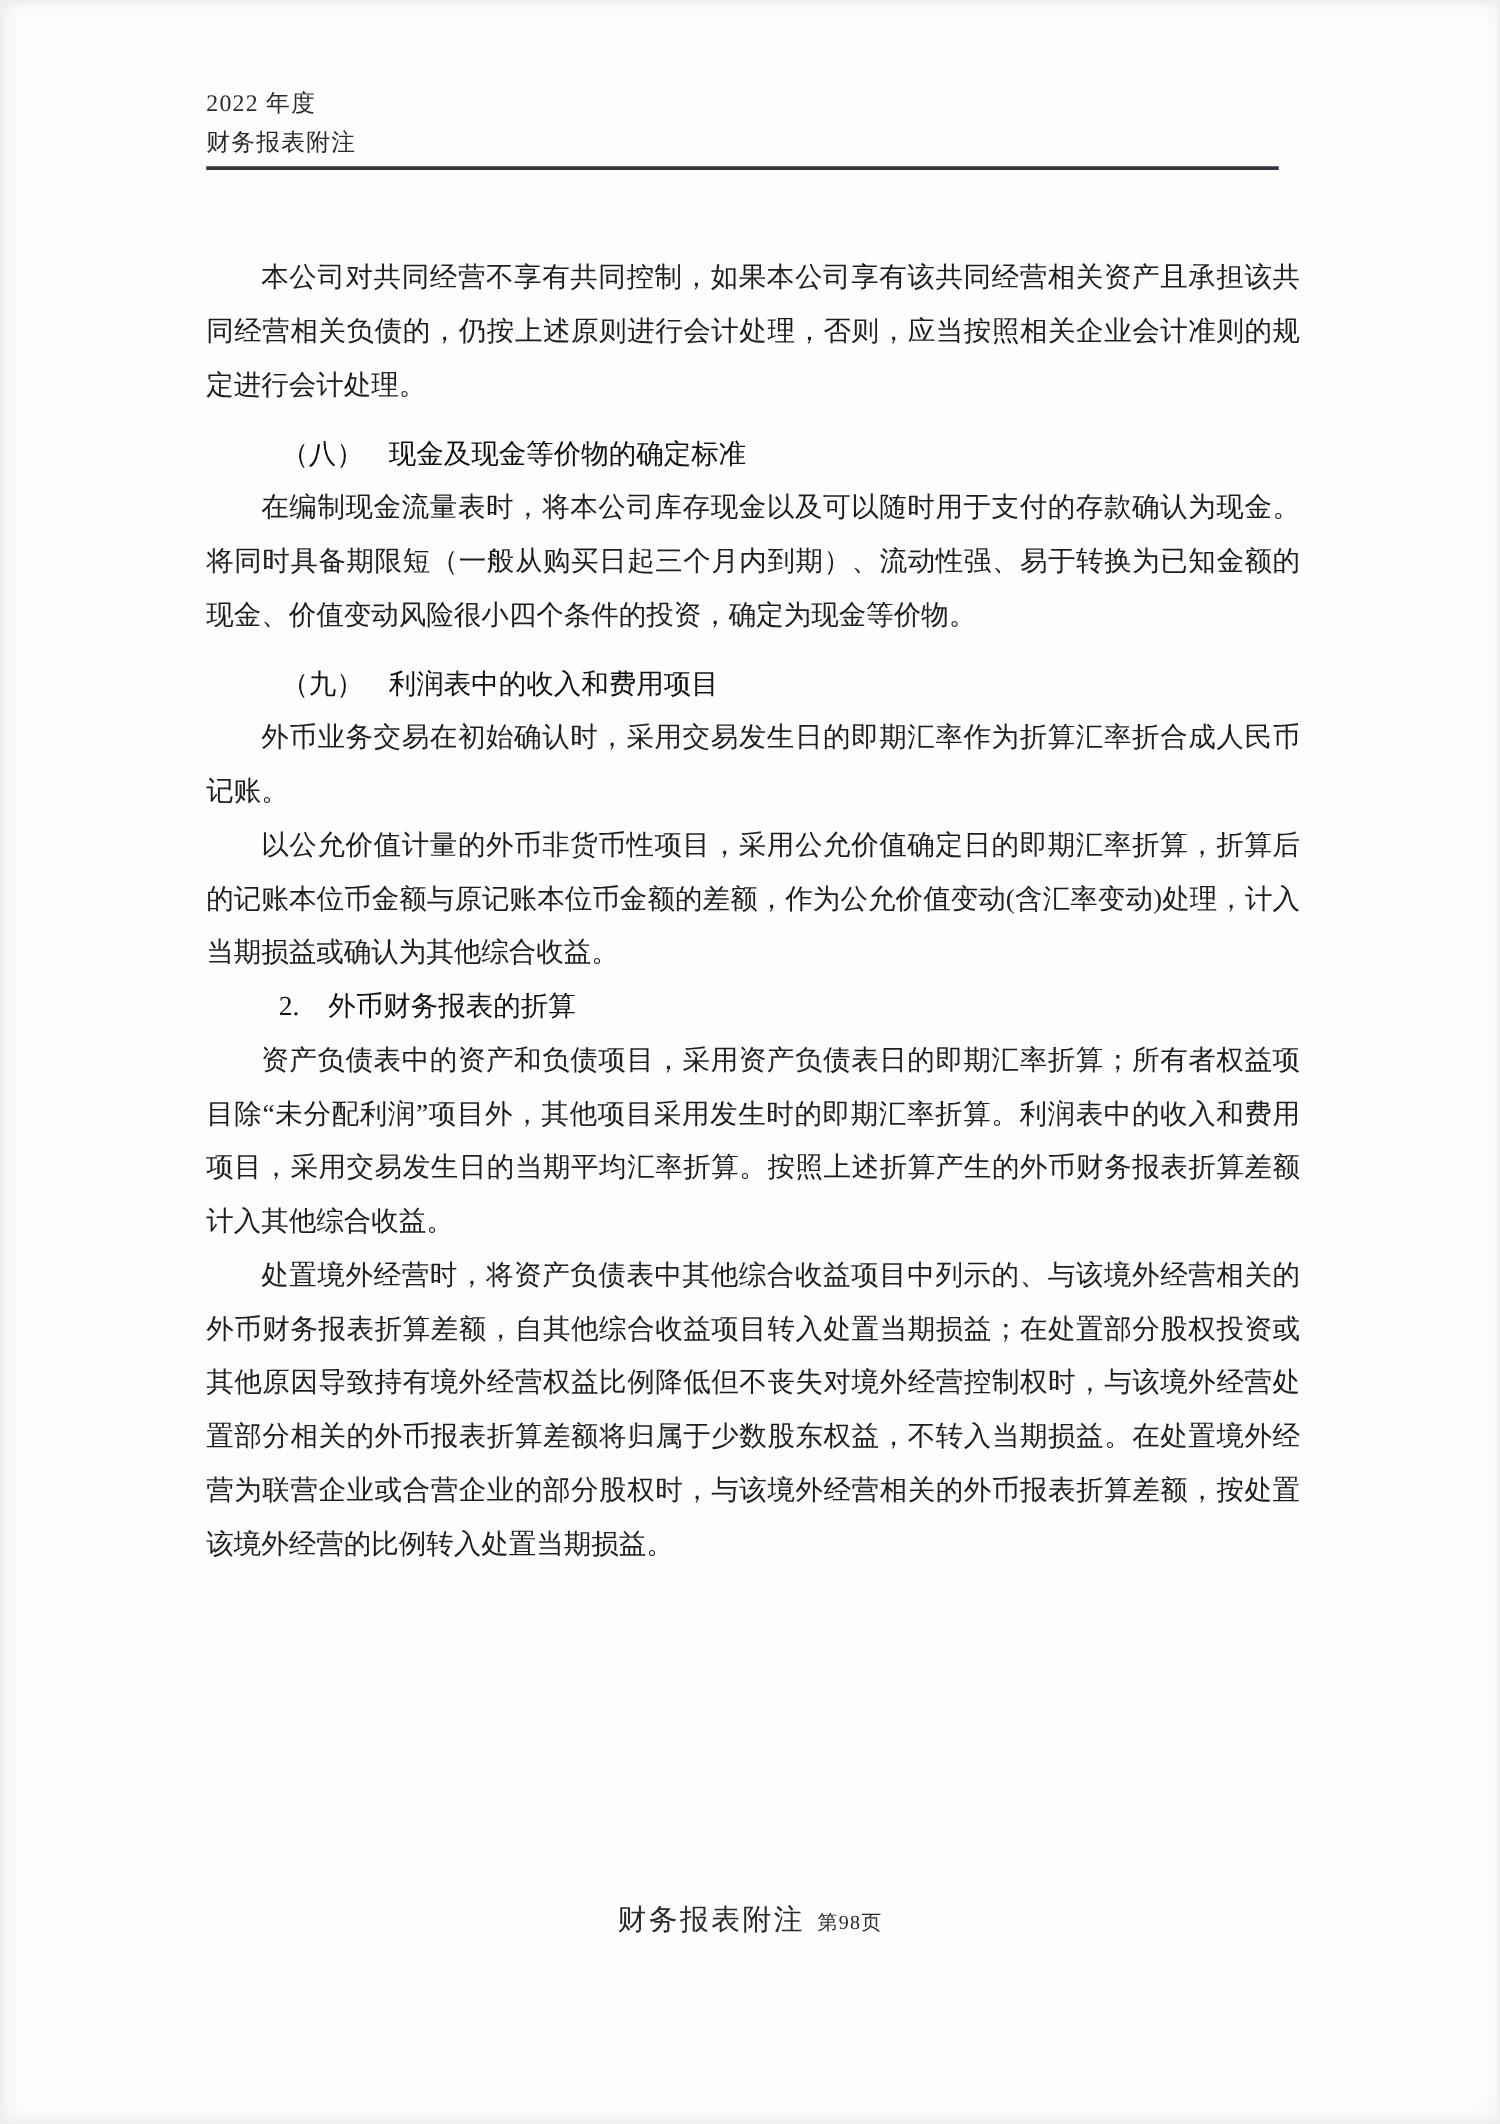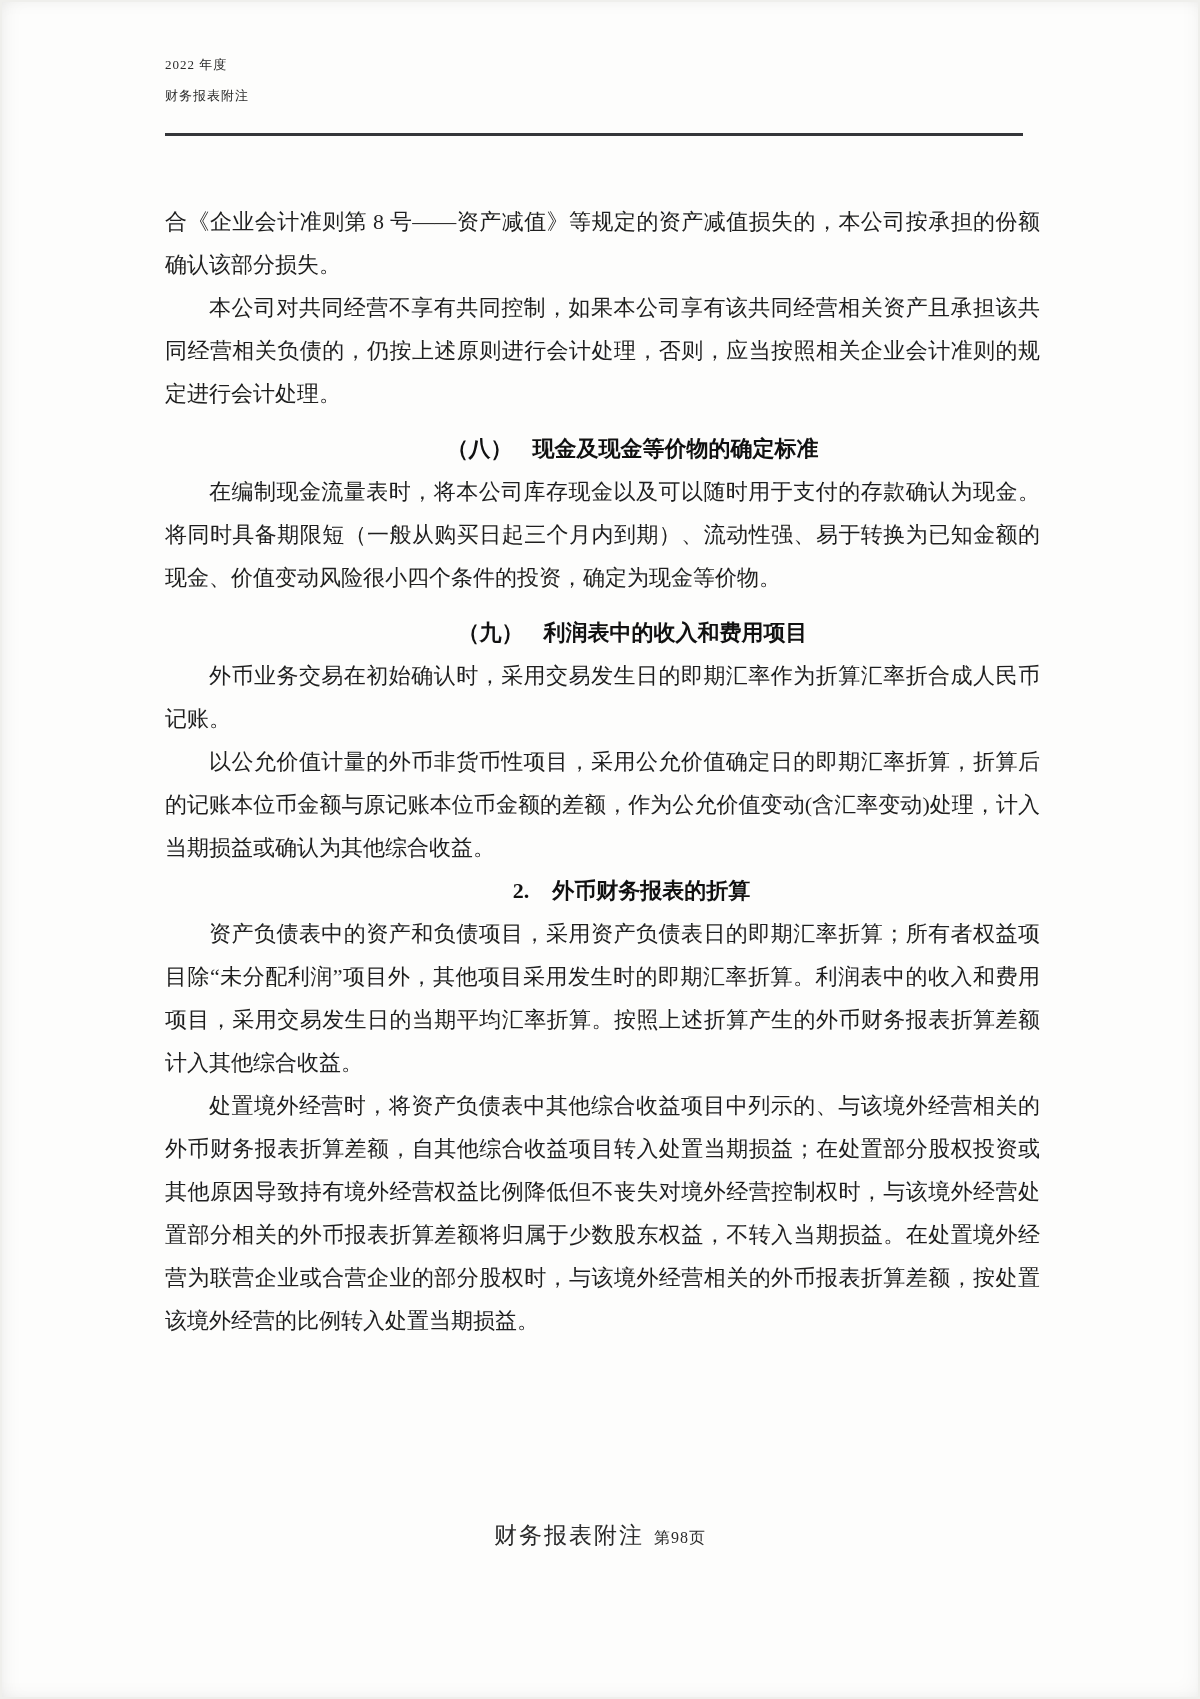--- a/index.html
+++ b/index.html
@@ -18,22 +18,22 @@
   .scan-page {
     position: absolute;
     inset: 0;
     background: #fdfdfc;
     box-shadow: inset 0 0 0 2px #efefec, inset 12px 0 24px -14px rgba(0,0,0,0.10),
                 inset 0 10px 20px -12px rgba(0,0,0,0.07), inset -10px -10px 28px -18px rgba(0,0,0,0.10);
   }
   .page-header {
     position: absolute;
     left: 165px;
-    top: 49px;
-    font-size: 13px;
+    top: 68px;
+    font-size: 19px;
     line-height: 31px;
     color: #2a2a2a;
     letter-spacing: 1px;
   }
   .header-rule {
     position: absolute;
     left: 165px;
     top: 133px;
     width: 858px;
     height: 3px;
@@ -52,23 +52,23 @@
   .doc-body p {
     margin: 0;
   }
   .para {
     text-indent: 2em;
   }
   .para.no-indent {
     text-indent: 0;
   }
   .heading {
-    font-weight: bold;
+    font-weight: normal;
     color: #111;
-    text-align: center;
+    text-align: left;
   }
   .heading.h1 {
     margin-top: 12px !important;
     padding-left: 60px;
   }
   .heading.h1 .h-num {
     margin-right: 20px;
   }
   .heading.h2 {
     padding-left: 58px;
@@ -101,21 +101,20 @@
 
   <div class="page-header">
     <div>2022 年度</div>
     <div>财务报表附注</div>
   </div>
 
   <div class="header-rule"></div>
 
   <div class="doc-body">
 
-    <p class="para no-indent">合《企业会计准则第 8 号——资产减值》等规定的资产减值损失的，本公司按承担的份额确认该部分损失。</p>
 
     <p class="para">本公司对共同经营不享有共同控制，如果本公司享有该共同经营相关资产且承担该共同经营相关负债的，仍按上述原则进行会计处理，否则，应当按照相关企业会计准则的规定进行会计处理。</p>
 
     <p class="heading h1"><span class="h-num">（八）</span><span>现金及现金等价物的确定标准</span></p>
 
     <p class="para">在编制现金流量表时，将本公司库存现金以及可以随时用于支付的存款确认为现金。将同时具备期限短（一般从购买日起三个月内到期）、流动性强、易于转换为已知金额的现金、价值变动风险很小四个条件的投资，确定为现金等价物。</p>
 
     <p class="heading h1"><span class="h-num">（九）</span><span>利润表中的收入和费用项目</span></p>
 
 

